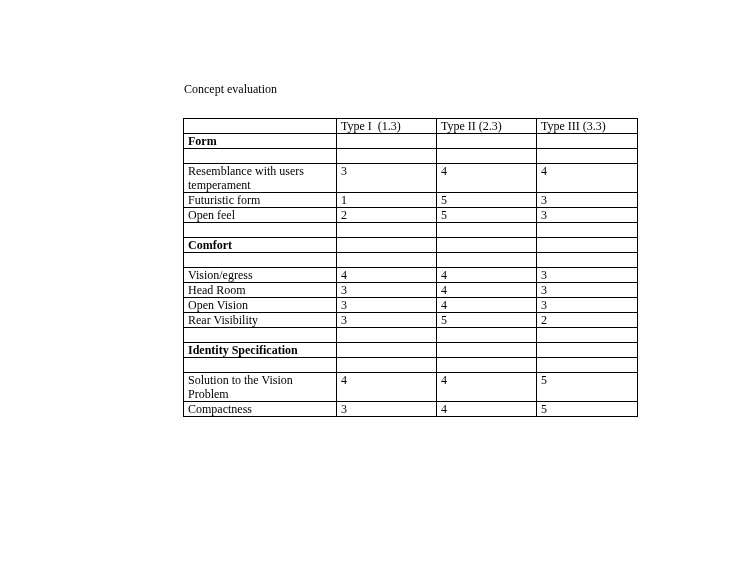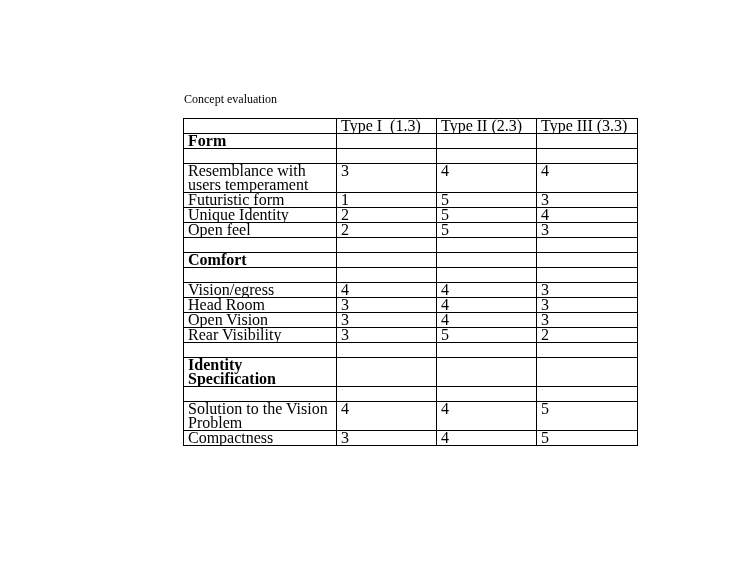--- a/index.html
+++ b/index.html
@@ -11,32 +11,32 @@
     height: 563px;
     background: #ffffff;
     position: relative;
     overflow: hidden;
     font-family: "Liberation Serif", "DejaVu Serif", serif;
     color: #000000;
   }
   .doc-title {
     position: absolute;
     left: 184px;
-    top: 92px;
+    top: 82px;
     font-size: 12px;
     line-height: 14px;
   }
   table.eval-table {
     position: absolute;
     left: 183px;
     top: 118px;
     width: 454px;
     border-collapse: collapse;
     table-layout: fixed;
-    font-size: 16px;
+    font-size: 12px;
   }
   table.eval-table th,
   table.eval-table td {
     border: 1px solid #000000;
     padding: 0 2px 0 4px;
     height: 14px;
     line-height: 14px;
     vertical-align: top;
     text-align: left;
     font-weight: normal;
@@ -86,26 +86,20 @@
         <td>Resemblance with users temperament</td>
         <td>3</td>
         <td>4</td>
         <td>4</td>
       </tr>
       <tr>
         <td>Futuristic form</td>
         <td>1</td>
         <td>5</td>
         <td>3</td>
-      </tr>
-      <tr>
-        <td>Unique Identity</td>
-        <td>2</td>
-        <td>5</td>
-        <td>4</td>
       </tr>
       <tr>
         <td>Open feel</td>
         <td>2</td>
         <td>5</td>
         <td>3</td>
       </tr>
       <tr>
         <td></td>
         <td></td>

